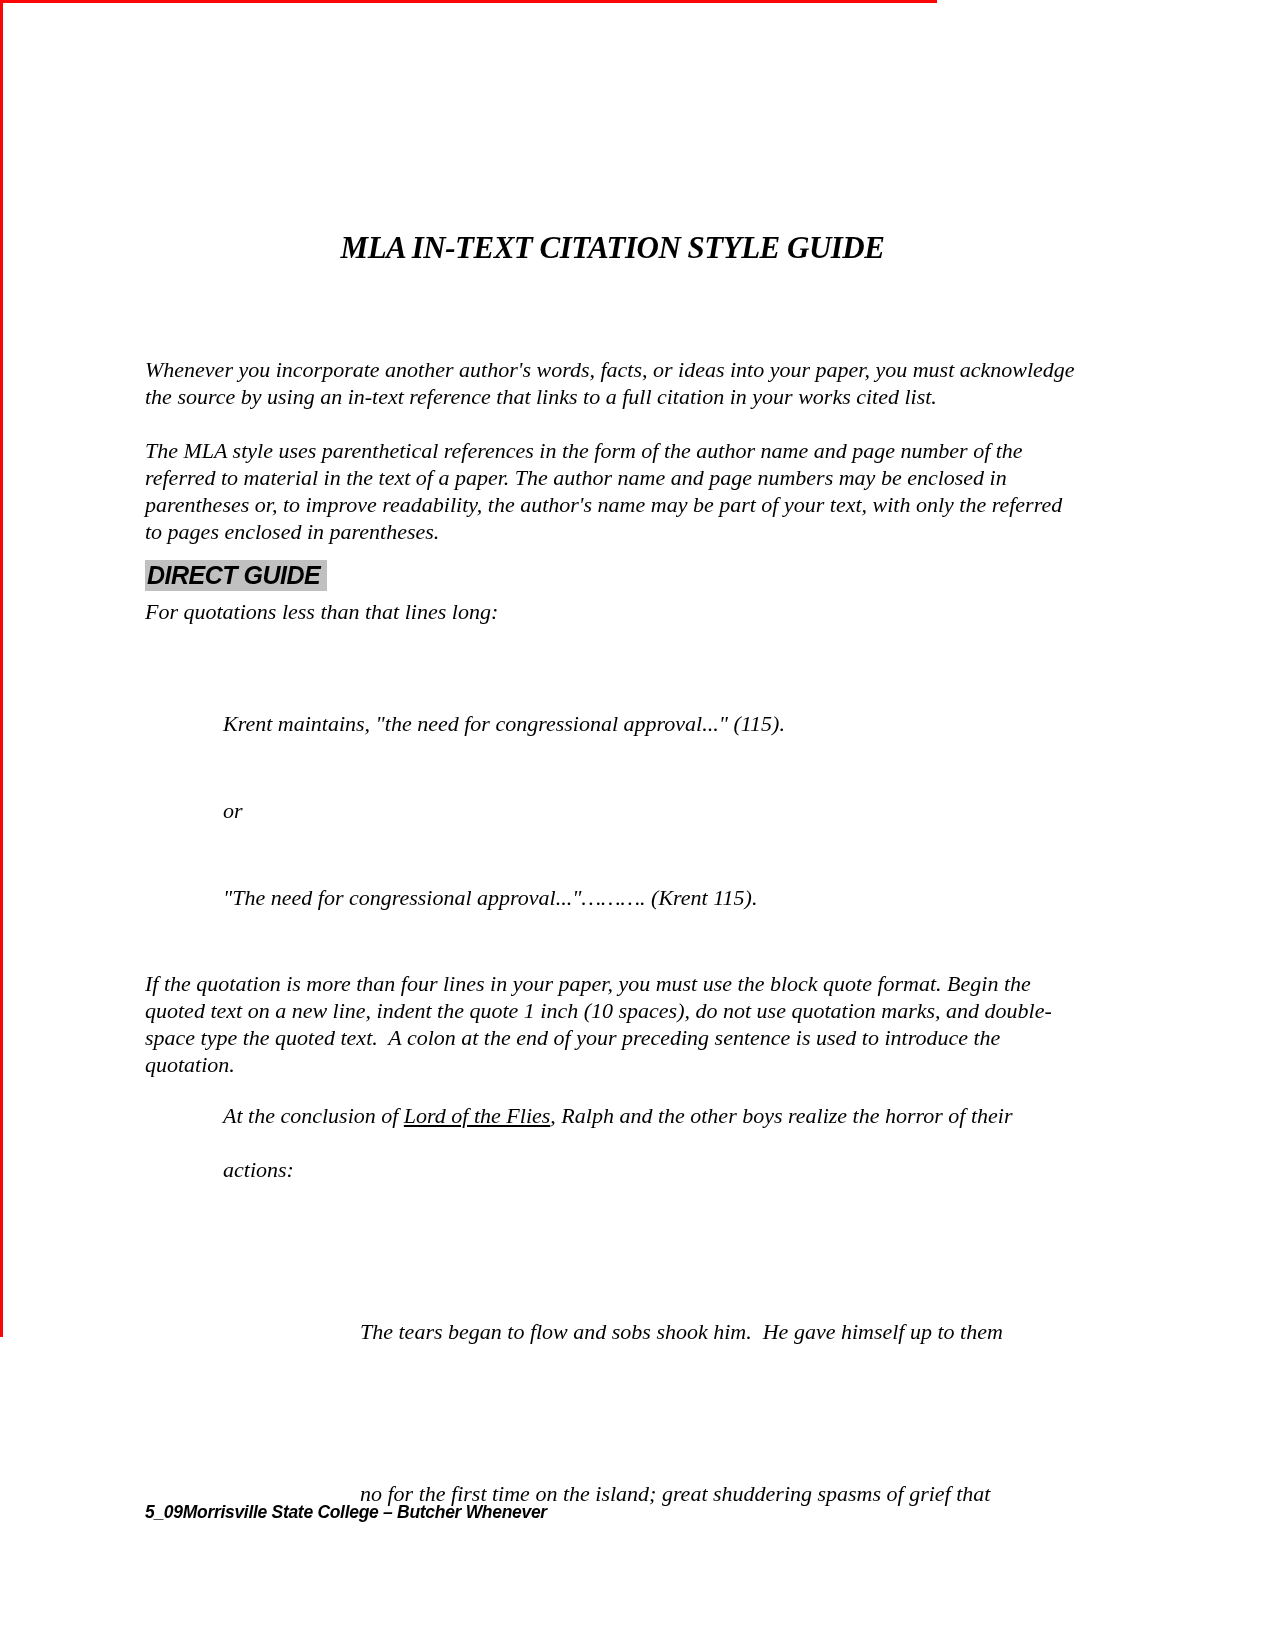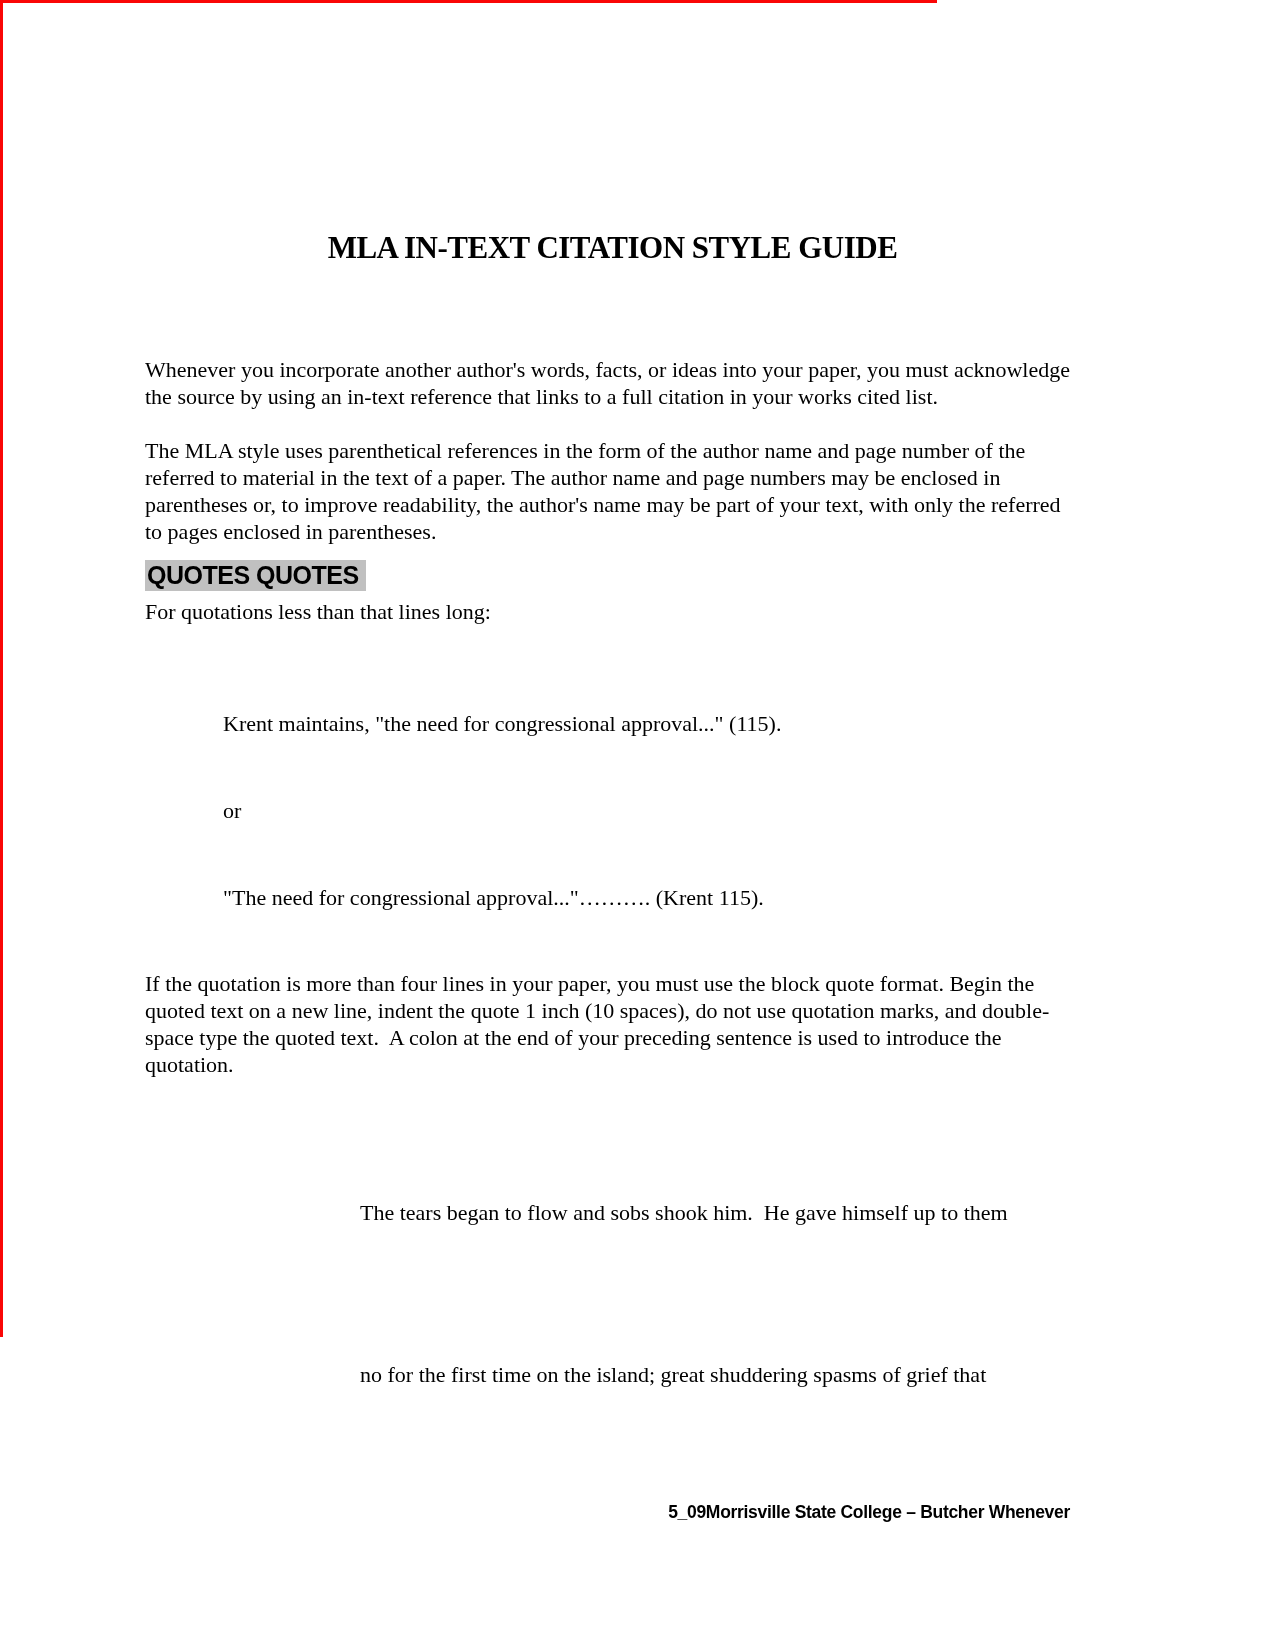--- a/index.html
+++ b/index.html
@@ -4,20 +4,21 @@
 <style>
   html, body { margin: 0; padding: 0; background: #ffffff; }
   .page {
     position: relative;
     width: 1275px;
     height: 1650px;
     background: #ffffff;
     font-family: "Liberation Serif", serif;
     color: #000000;
     overflow: hidden;
+    font-style: italic;
   }
   .edge-top {
     position: absolute; left: 0; top: 0;
     width: 937px; height: 3px;
   }
   .edge-left {
     position: absolute; left: 0; top: 0;
     width: 3px; height: 1337px;
   }
   .content {
@@ -73,21 +74,21 @@
     font-size: 22px;
     line-height: 54px;
     white-space: pre-wrap;
   }
   .footer {
     position: absolute;
     left: 145px;
     right: 205px;
     top: 1502px;
     display: flex;
-    justify-content: flex-end;
+    justify-content: flex-start;
     font-family: "Liberation Sans", sans-serif;
     font-weight: 700;
     font-size: 17.5px;
     letter-spacing: -0.3px;
   }
 </style>
 </head>
 <body>
 
 <div class="page">
@@ -99,33 +100,34 @@
 
     <div class="doc-title">
       <div>MLA IN-TEXT CITATION STYLE GUIDE</div>
     </div>
 
     <div class="para p1">Whenever you incorporate another author's words, facts, or ideas into your paper, you must acknowledge the source by using an in-text reference that links to a full citation in your works cited list.</div>
 
     <div class="para p2">The MLA style uses parenthetical references in the form of the author name and page number of the referred to material in the text of a paper. The author name and page numbers may be enclosed in parentheses or, to improve readability, the author's name may be part of your text, with only the referred to pages enclosed in parentheses.</div>
 
     <div class="heading-row">
-      <span class="section-heading highlighted" style="background: rgb(192, 192, 192);">QUOTES QUOTES</span>
+      <span class="section-heading highlighted" style="background: rgb(192, 192, 192);">DIRECT GUIDE</span>
     </div>
 
     <div class="para after-heading">For quotations less than that lines long:</div>
 
     <div class="example-block">
       <div>Krent maintains, "the need for congressional approval..." (115).</div>
       <div>or</div>
       <div>"The need for congressional approval..."………. (Krent 115).</div>
     </div>
 
     <div class="para p3">If the quotation is more than four lines in your paper, you must use the block quote format. Begin the quoted text on a new line, indent the quote 1 inch (10 spaces), do not use quotation marks, and double-space type the quoted text.  A colon at the end of your preceding sentence is used to introduce the quotation.</div>
 
+    <div class="lead-in"><span>At the conclusion of </span><span class="book-title">Lord of the Flies</span><span>, Ralph and the other boys realize the horror of their </span><div>actions:</div></div>
 
     <div class="block-quote">
       <div>The tears began to flow and sobs shook him.  He gave himself up to them</div>
       <div>no for the first time on the island; great shuddering spasms of grief that</div>
       
       
       
     </div>
 
   </div>

